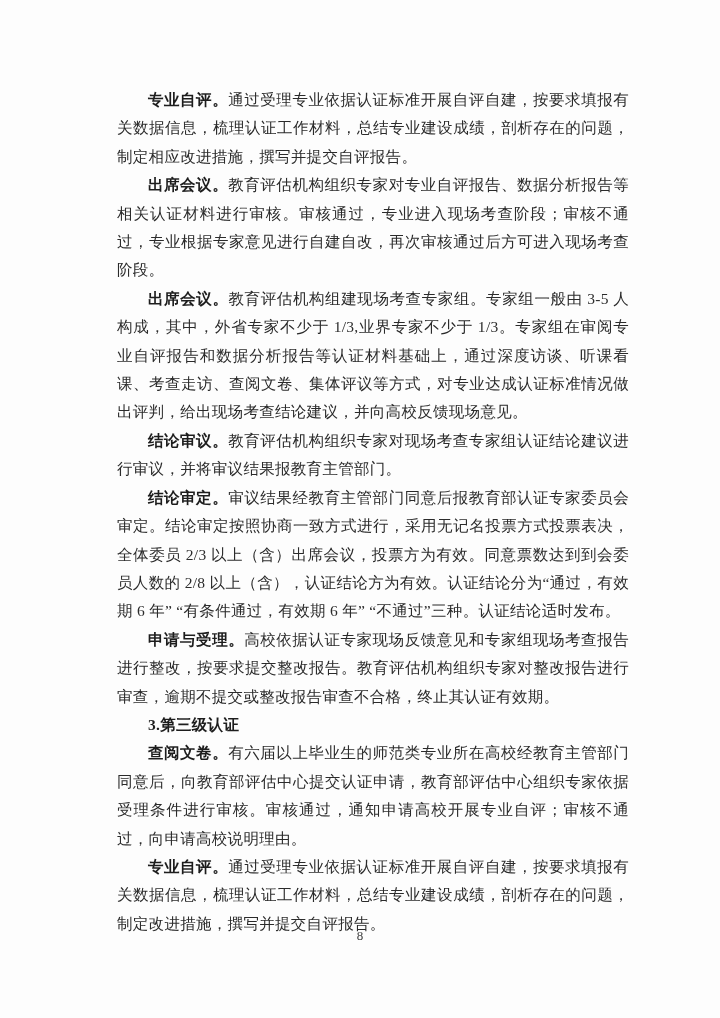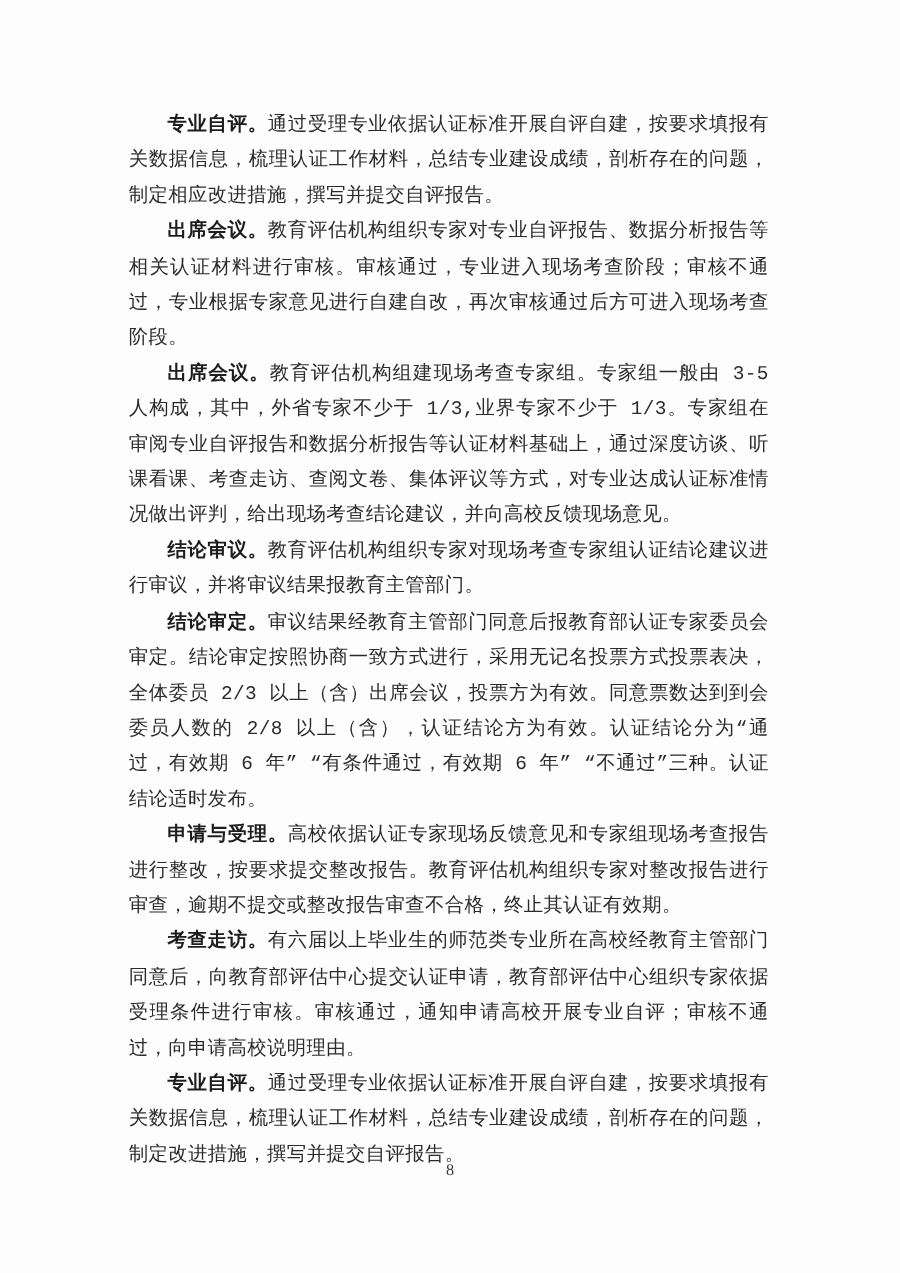--- a/index.html
+++ b/index.html
@@ -13,23 +13,22 @@
     height: 1018px;
     margin: 0 auto;
     background: #fdfdfd;
     overflow: hidden;
     font-family: "Liberation Serif", serif;
     color: #262626;
   }
   .text-block {
     position: absolute;
     top: 86px;
-    left: 103px;
+    left: 117px;
     width: 512px;
-    font-family: Liberation Mono, monospace;
   }
   .text-block p {
     margin: 0;
     padding: 0;
     font-size: 15.5px;
     line-height: 28.4px;
     text-indent: 2em;
     text-align: justify;
     text-justify: inter-character;
     letter-spacing: 0.3px;
@@ -66,21 +65,22 @@
     <p><span class="lead">出席会议。</span><span>教育评估机构组织专家对专业自评报告、数据分析报告等相关认证材料进行审核。审核通过，专业进入现场考查阶段；审核不通过，专业根据专家意见进行自建自改，再次审核通过后方可进入现场考查阶段。</span></p>
 
     <p><span class="lead">出席会议。</span><span>教育评估机构组建现场考查专家组。专家组一般由 3-5 人构成，其中，外省专家不少于 1/3,业界专家不少于 1/3。专家组在审阅专业自评报告和数据分析报告等认证材料基础上，通过深度访谈、听课看课、考查走访、查阅文卷、集体评议等方式，对专业达成认证标准情况做出评判，给出现场考查结论建议，并向高校反馈现场意见。</span></p>
 
     <p><span class="lead">结论审议。</span><span>教育评估机构组织专家对现场考查专家组认证结论建议进行审议，并将审议结果报教育主管部门。</span></p>
 
     <p><span class="lead">结论审定。</span><span>审议结果经教育主管部门同意后报教育部认证专家委员会审定。结论审定按照协商一致方式进行，采用无记名投票方式投票表决，全体委员 2/3 以上（含）出席会议，投票方为有效。同意票数达到到会委员人数的 2/8 以上（含），认证结论方为有效。认证结论分为“通过，有效期 6 年” “有条件通过，有效期 6 年” “不通过”三种。认证结论适时发布。</span></p>
 
     <p><span class="lead">申请与受理。</span><span>高校依据认证专家现场反馈意见和专家组现场考查报告进行整改，按要求提交整改报告。教育评估机构组织专家对整改报告进行审查，逾期不提交或整改报告审查不合格，终止其认证有效期。</span></p>
 
+    <p class="heading">3.第三级认证</p>
 
-    <p><span class="lead">考查走访。</span><span>有六届以上毕业生的师范类专业所在高校经教育主管部门同意后，向教育部评估中心提交认证申请，教育部评估中心组织专家依据受理条件进行审核。审核通过，通知申请高校开展专业自评；审核不通过，向申请高校说明理由。</span></p>
+    <p><span class="lead">查阅文卷。</span><span>有六届以上毕业生的师范类专业所在高校经教育主管部门同意后，向教育部评估中心提交认证申请，教育部评估中心组织专家依据受理条件进行审核。审核通过，通知申请高校开展专业自评；审核不通过，向申请高校说明理由。</span></p>
 
     <p><span class="lead">专业自评。</span><span>通过受理专业依据认证标准开展自评自建，按要求填报有关数据信息，梳理认证工作材料，总结专业建设成绩，剖析存在的问题，制定改进措施，撰写并提交自评报告。</span></p>
 
   </div>
 
   <div class="page-number">8</div>
 </div>
 
 </body></html>

